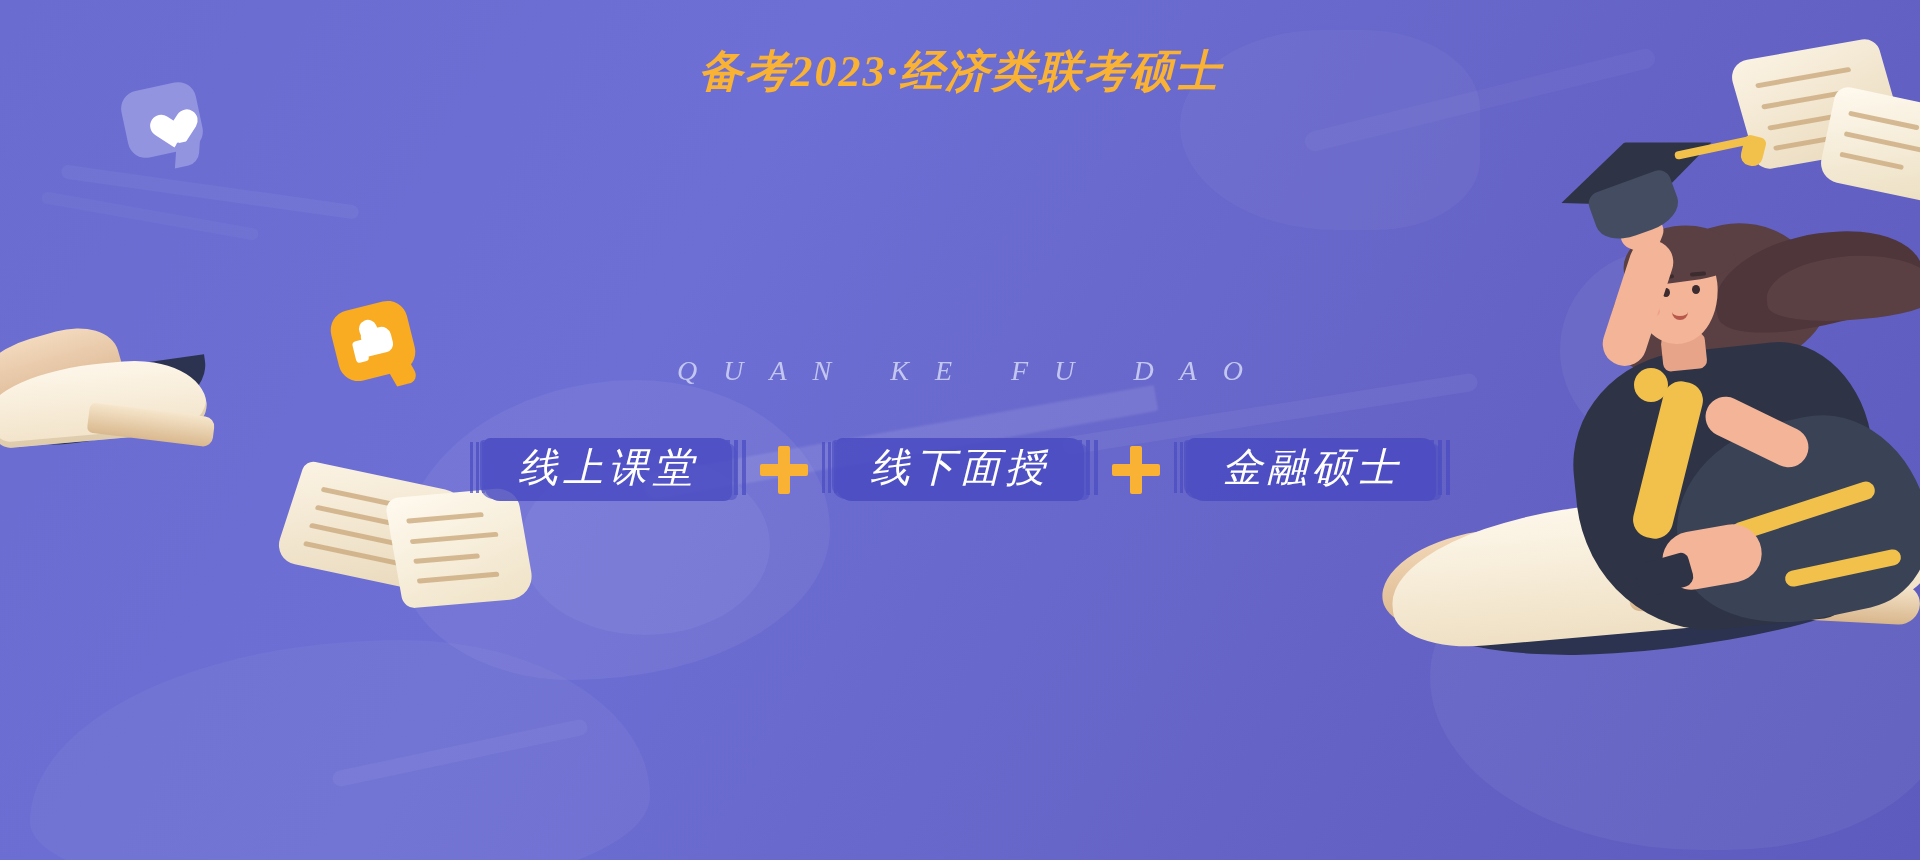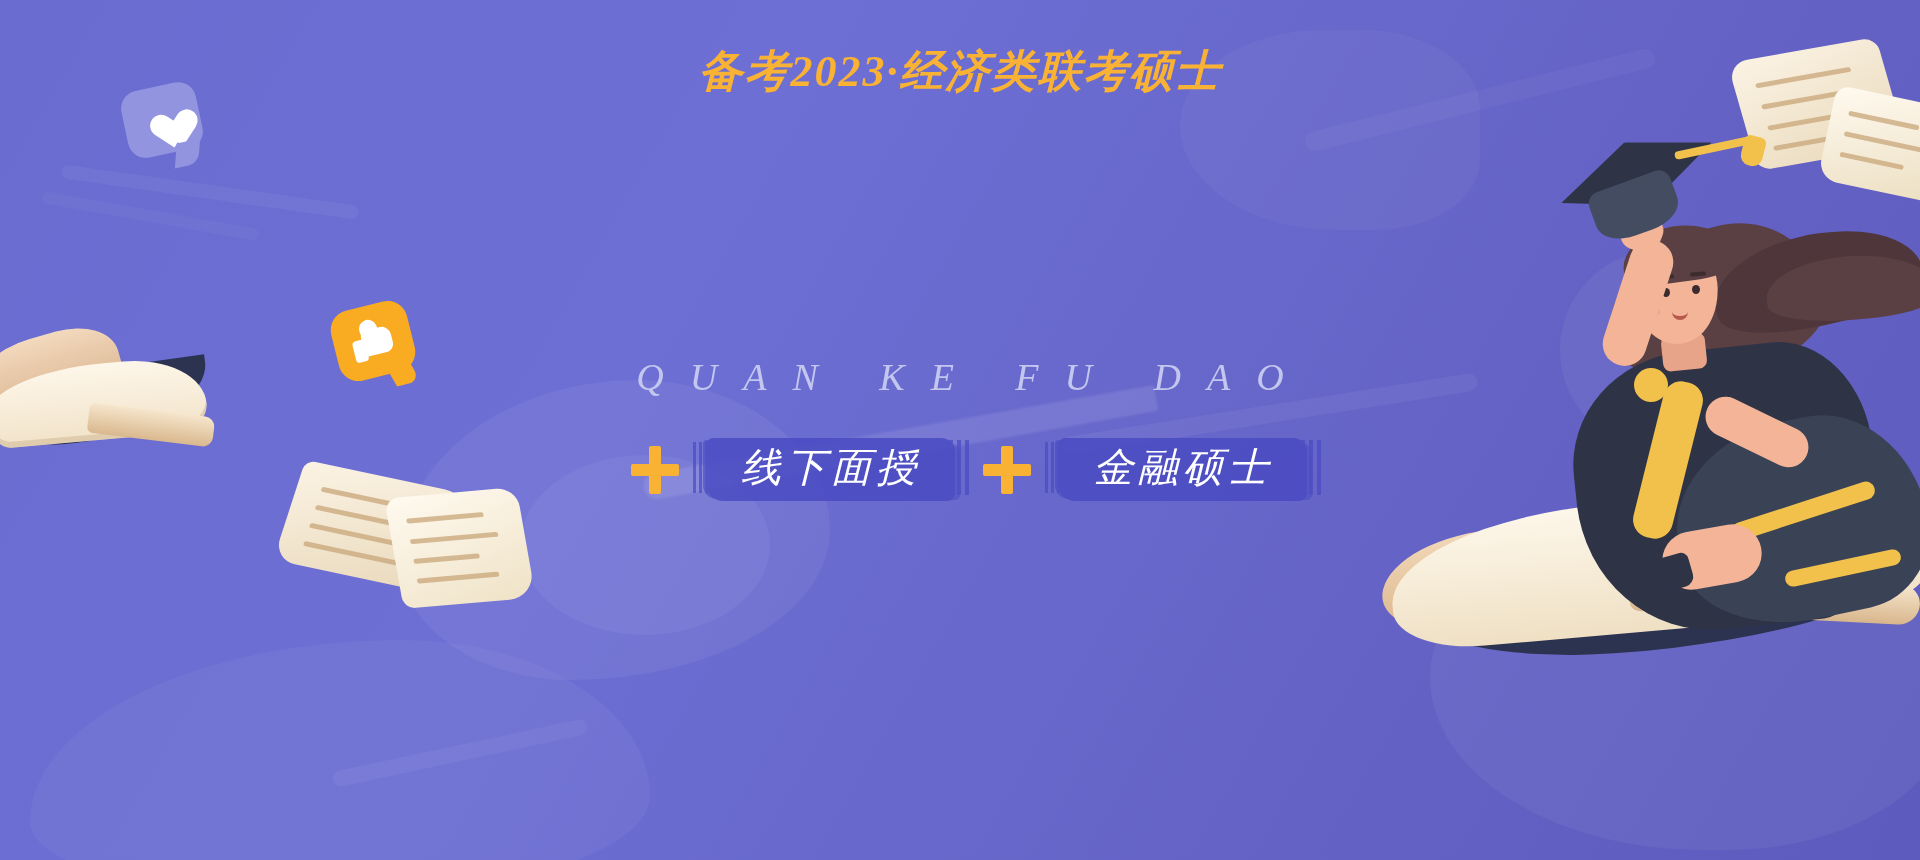--- a/index.html
+++ b/index.html
@@ -55,21 +55,21 @@
     font-size:150px;line-height:1;font-weight:bold;letter-spacing:8px;
     color:#ffffff;white-space:nowrap;
     font-family:"DejaVu Sans","Liberation Sans",sans-serif;
     -webkit-text-stroke:14px #4a4bc2;
     paint-order:stroke fill;
     text-shadow:10px 12px 0 #4a4bc2, 14px 16px 0 rgba(74,75,194,.55);
   }
 
   .pinyin{
     position:absolute;left:0;right:0;top:355px;text-align:center;
-    color:#c3c6ef;font-size:38px;letter-spacing:26px;
+    color:#c3c6ef;font-size:28px;letter-spacing:26px;
     font-family:"Liberation Serif","DejaVu Serif",serif;
     white-space:nowrap;text-indent:26px;
   }
 
   
   .features{
     position:absolute;left:0;right:0;top:432px;
     display:flex;justify-content:center;align-items:center;gap:10px;
   }
   .feat{
@@ -444,20 +444,24 @@
   </div>
 
   <div class="content">
 
     <div class="kicker">备考2023·经济类联考硕士</div>
 
 
     <div class="pinyin">QUAN KE FU DAO</div>
 
     <div class="features">
+      <div class="feat">
+        <span class="brush"></span>
+        <span class="txt">线上课堂</span>
+      </div>
 
       <div class="plus"></div>
 
       <div class="feat">
         <span class="brush"></span>
         <span class="txt">线下面授</span>
       </div>
 
       <div class="plus"></div>
 

